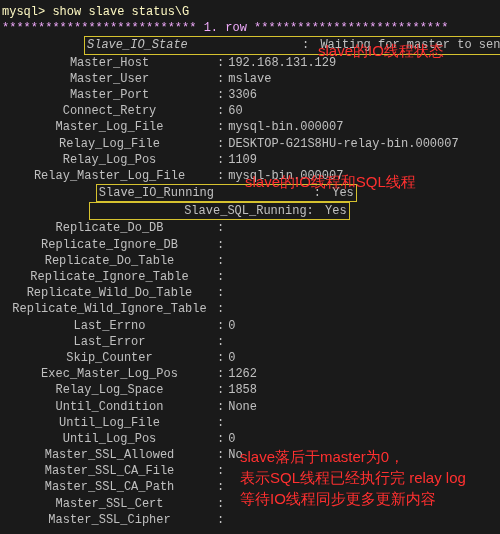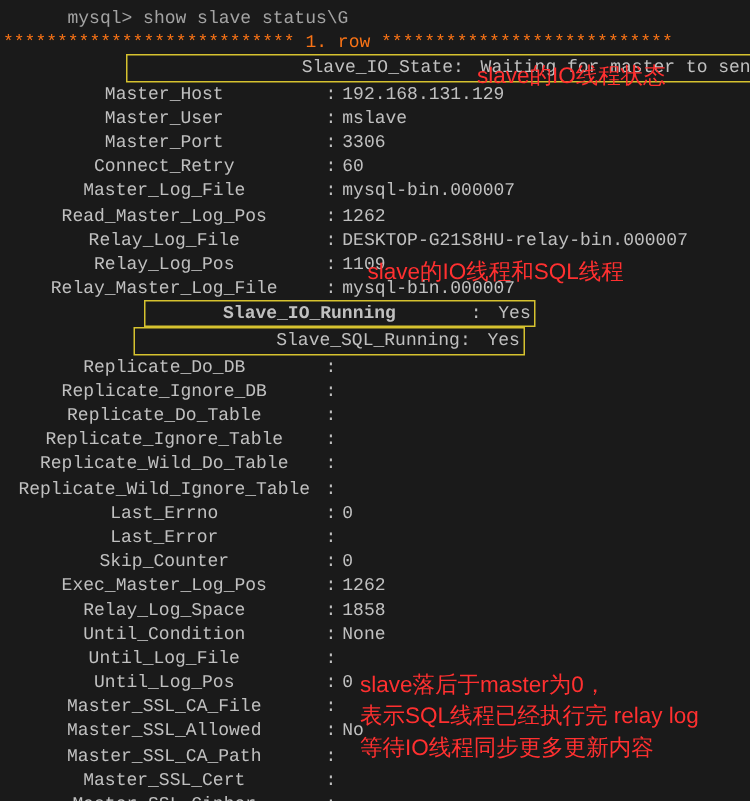--- a/index.html
+++ b/index.html
@@ -12,25 +12,24 @@
       width: 500px;
       height: 534px;
       overflow: hidden;
       position: relative;
     }
     .terminal {
       padding: 4px 0 0 2px;
       white-space: nowrap;
     }
     .prompt-line {
-      color: #a3a3a3;
-      margin-left: 43px;
+      color: #fef9c3;
     }
     .row-header {
-      color: #f97316;
+      color: #f0abfc;
     }
     .kv-line {
       display: block;
     }
     .key {
       display: inline-block;
       width: 215px;
       text-align: center;
       color: #c0c0c0;
     }
@@ -56,48 +55,47 @@
     .ann2 { top: 171px; left: 245px; }
     .ann3 { top: 430px; left: 240px; width: 260px; margin-top: 16px; }
   </style>
 </head>
 <body>
 
 <div class="terminal">
   <div class="prompt-line">mysql&gt; show slave status\G</div>
   <div class="row-header">*************************** 1. row ***************************</div>
   <div id="rows">
-      <div class="kv-line"><span class="key" style="width: 82px;">&nbsp;</span><span class="hl-box" style="display: inline-block;"><span class="key" style="text-align: right;">Slave_IO_State</span><span class="colon">:</span><span class="val"> Waiting for master to send even</span></span></div>
+      <div class="kv-line"><span class="key" style="width: 82px;">&nbsp;</span><span class="hl-box" style="display: inline-block;"><span class="key" style="text-align: left; font-style: italic;">Slave_IO_State</span><span class="colon">:</span><span class="val"> Waiting for master to send even</span></span></div>
       <div class="kv-line"><span class="key">Master_Host</span><span class="colon">:</span><span class="val">192.168.131.129</span></div>
       <div class="kv-line"><span class="key">Master_User</span><span class="colon">:</span><span class="val">mslave</span></div>
       <div class="kv-line"><span class="key">Master_Port</span><span class="colon">:</span><span class="val">3306</span></div>
       <div class="kv-line"><span class="key">Connect_Retry</span><span class="colon">:</span><span class="val">60</span></div>
       <div class="kv-line"><span class="key">Master_Log_File</span><span class="colon">:</span><span class="val">mysql-bin.000007</span></div>
-      <div class="kv-line"><span class="key">Read_Master_Log_Pos</span><span class="colon">:</span><span class="val">1262</span></div>
       <div class="kv-line"><span class="key">Relay_Log_File</span><span class="colon">:</span><span class="val">DESKTOP-G21S8HU-relay-bin.000007</span></div>
       <div class="kv-line"><span class="key">Relay_Log_Pos</span><span class="colon">:</span><span class="val">1109</span></div>
       <div class="kv-line"><span class="key">Relay_Master_Log_File</span><span class="colon">:</span><span class="val">mysql-bin.000007</span></div>
-      <div class="kv-line"><span class="key" style="width: 93.8px;">&nbsp;</span><span class="hl-box"><span class="key" style="text-align: center; font-weight: bold;">Slave_IO_Running</span><span class="colon">:</span><span class="val"> Yes</span></span></div>
+      <div class="kv-line"><span class="key" style="width: 93.8px;">&nbsp;</span><span class="hl-box"><span class="key" style="text-align: left;">Slave_IO_Running</span><span class="colon">:</span><span class="val"> Yes</span></span></div>
       <div class="kv-line"><span class="key" style="width: 86.6px;">&nbsp;</span><span class="hl-box"><span class="key" style="text-align: right;">Slave_SQL_Running</span><span class="colon">:</span><span class="val"> Yes</span></span></div>
       <div class="kv-line"><span class="key">Replicate_Do_DB</span><span class="colon">:</span><span class="val"></span></div>
       <div class="kv-line"><span class="key">Replicate_Ignore_DB</span><span class="colon">:</span><span class="val"></span></div>
       <div class="kv-line"><span class="key">Replicate_Do_Table</span><span class="colon">:</span><span class="val"></span></div>
       <div class="kv-line"><span class="key">Replicate_Ignore_Table</span><span class="colon">:</span><span class="val"></span></div>
       <div class="kv-line"><span class="key">Replicate_Wild_Do_Table</span><span class="colon">:</span><span class="val"></span></div>
       <div class="kv-line"><span class="key">Replicate_Wild_Ignore_Table</span><span class="colon">:</span><span class="val"></span></div>
       <div class="kv-line"><span class="key">Last_Errno</span><span class="colon">:</span><span class="val">0</span></div>
       <div class="kv-line"><span class="key">Last_Error</span><span class="colon">:</span><span class="val"></span></div>
       <div class="kv-line"><span class="key">Skip_Counter</span><span class="colon">:</span><span class="val">0</span></div>
       <div class="kv-line"><span class="key">Exec_Master_Log_Pos</span><span class="colon">:</span><span class="val">1262</span></div>
       <div class="kv-line"><span class="key">Relay_Log_Space</span><span class="colon">:</span><span class="val">1858</span></div>
       <div class="kv-line"><span class="key">Until_Condition</span><span class="colon">:</span><span class="val">None</span></div>
       <div class="kv-line"><span class="key">Until_Log_File</span><span class="colon">:</span><span class="val"></span></div>
       <div class="kv-line"><span class="key">Until_Log_Pos</span><span class="colon">:</span><span class="val">0</span></div>
+      <div class="kv-line"><span class="key">Master_SSL_Allowed</span><span class="colon">:</span><span class="val">No</span></div>
       <div class="kv-line"><span class="key">Master_SSL_CA_File</span><span class="colon">:</span><span class="val"></span></div>
-      <div class="kv-line"><span class="key">Master_SSL_Allowed</span><span class="colon">:</span><span class="val">No</span></div>
       <div class="kv-line"><span class="key">Master_SSL_CA_Path</span><span class="colon">:</span><span class="val"></span></div>
       <div class="kv-line"><span class="key">Master_SSL_Cert</span><span class="colon">:</span><span class="val"></span></div>
       <div class="kv-line"><span class="key">Master_SSL_Cipher</span><span class="colon">:</span><span class="val"></span></div>
     </div>
 </div>
 
 <div class="annotation ann1">slave的IO线程状态</div>
 <div class="annotation ann2">slave的IO线程和SQL线程</div>
 <div class="annotation ann3" id="ann3">
     <div>slave落后于master为0，</div>

